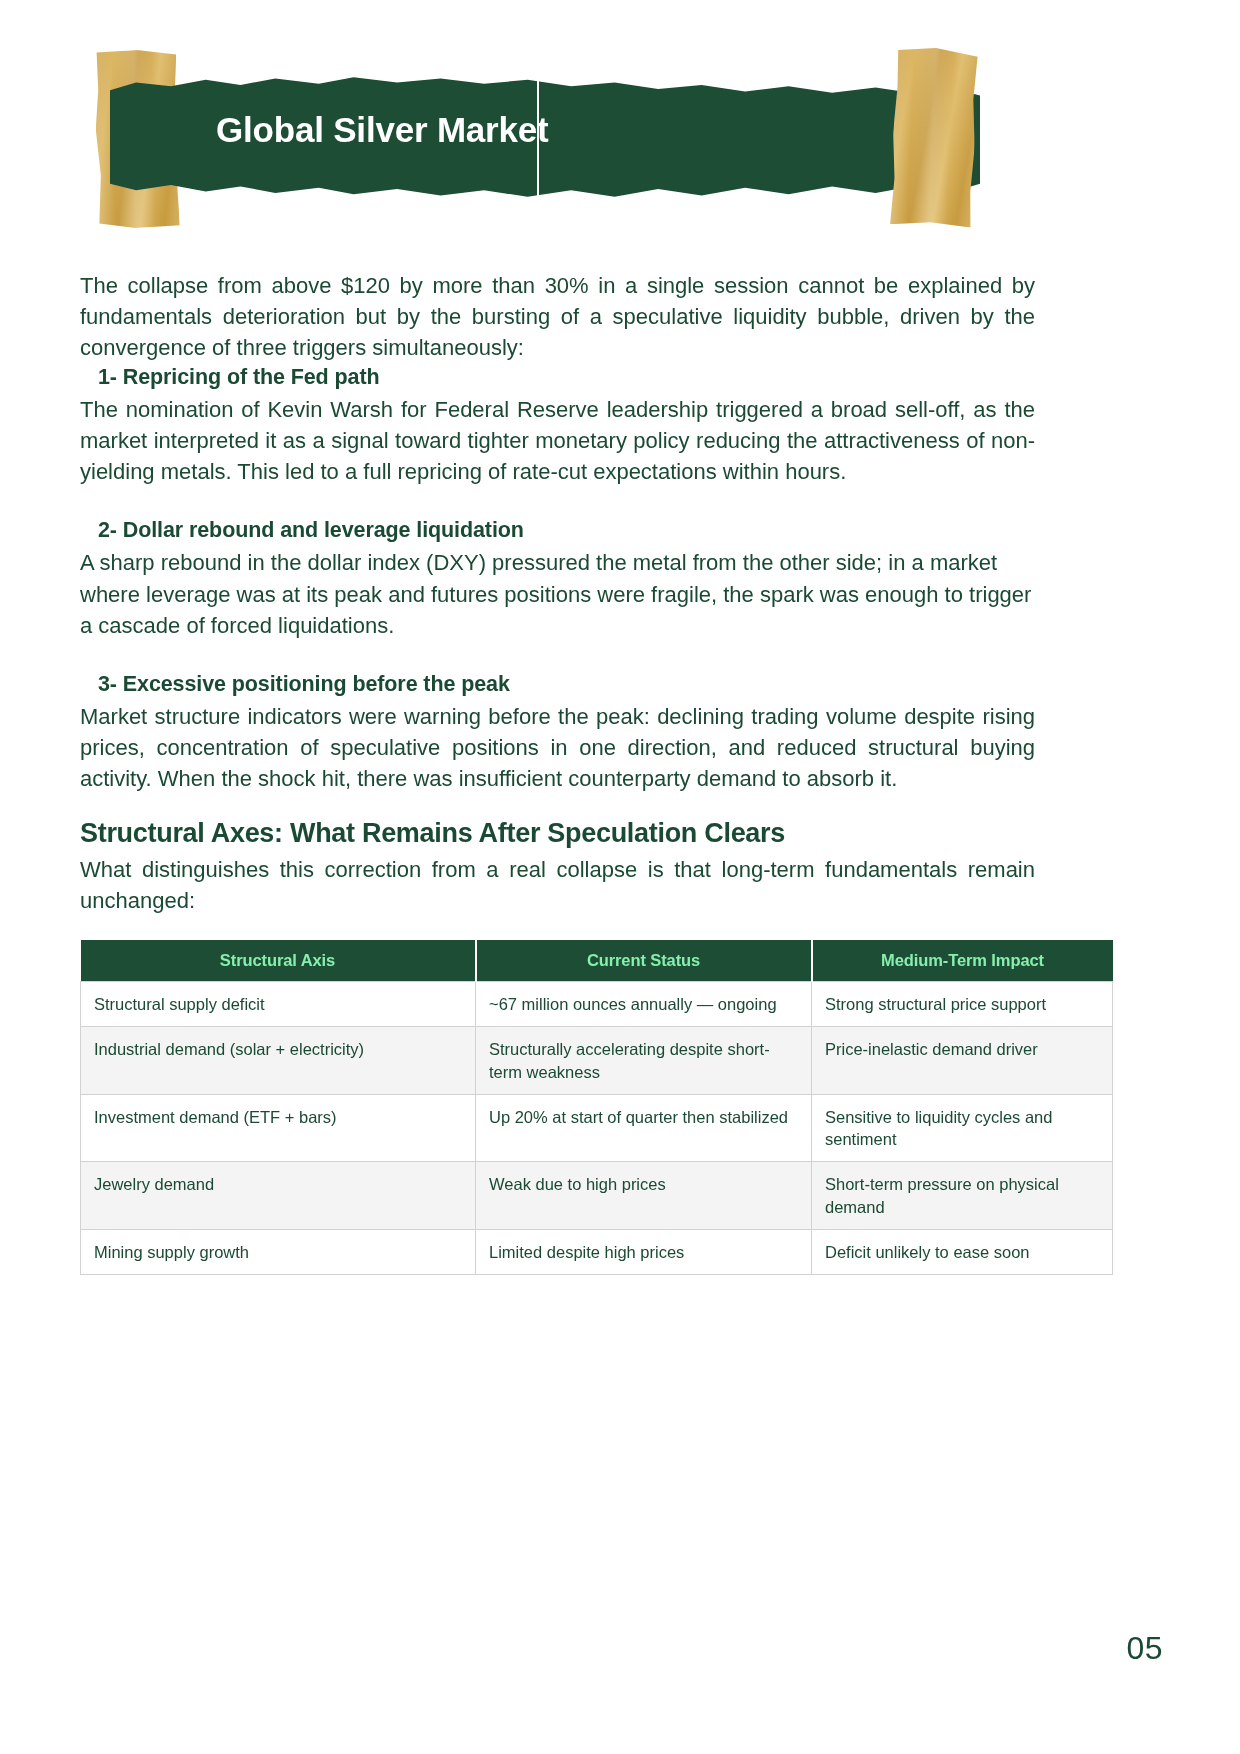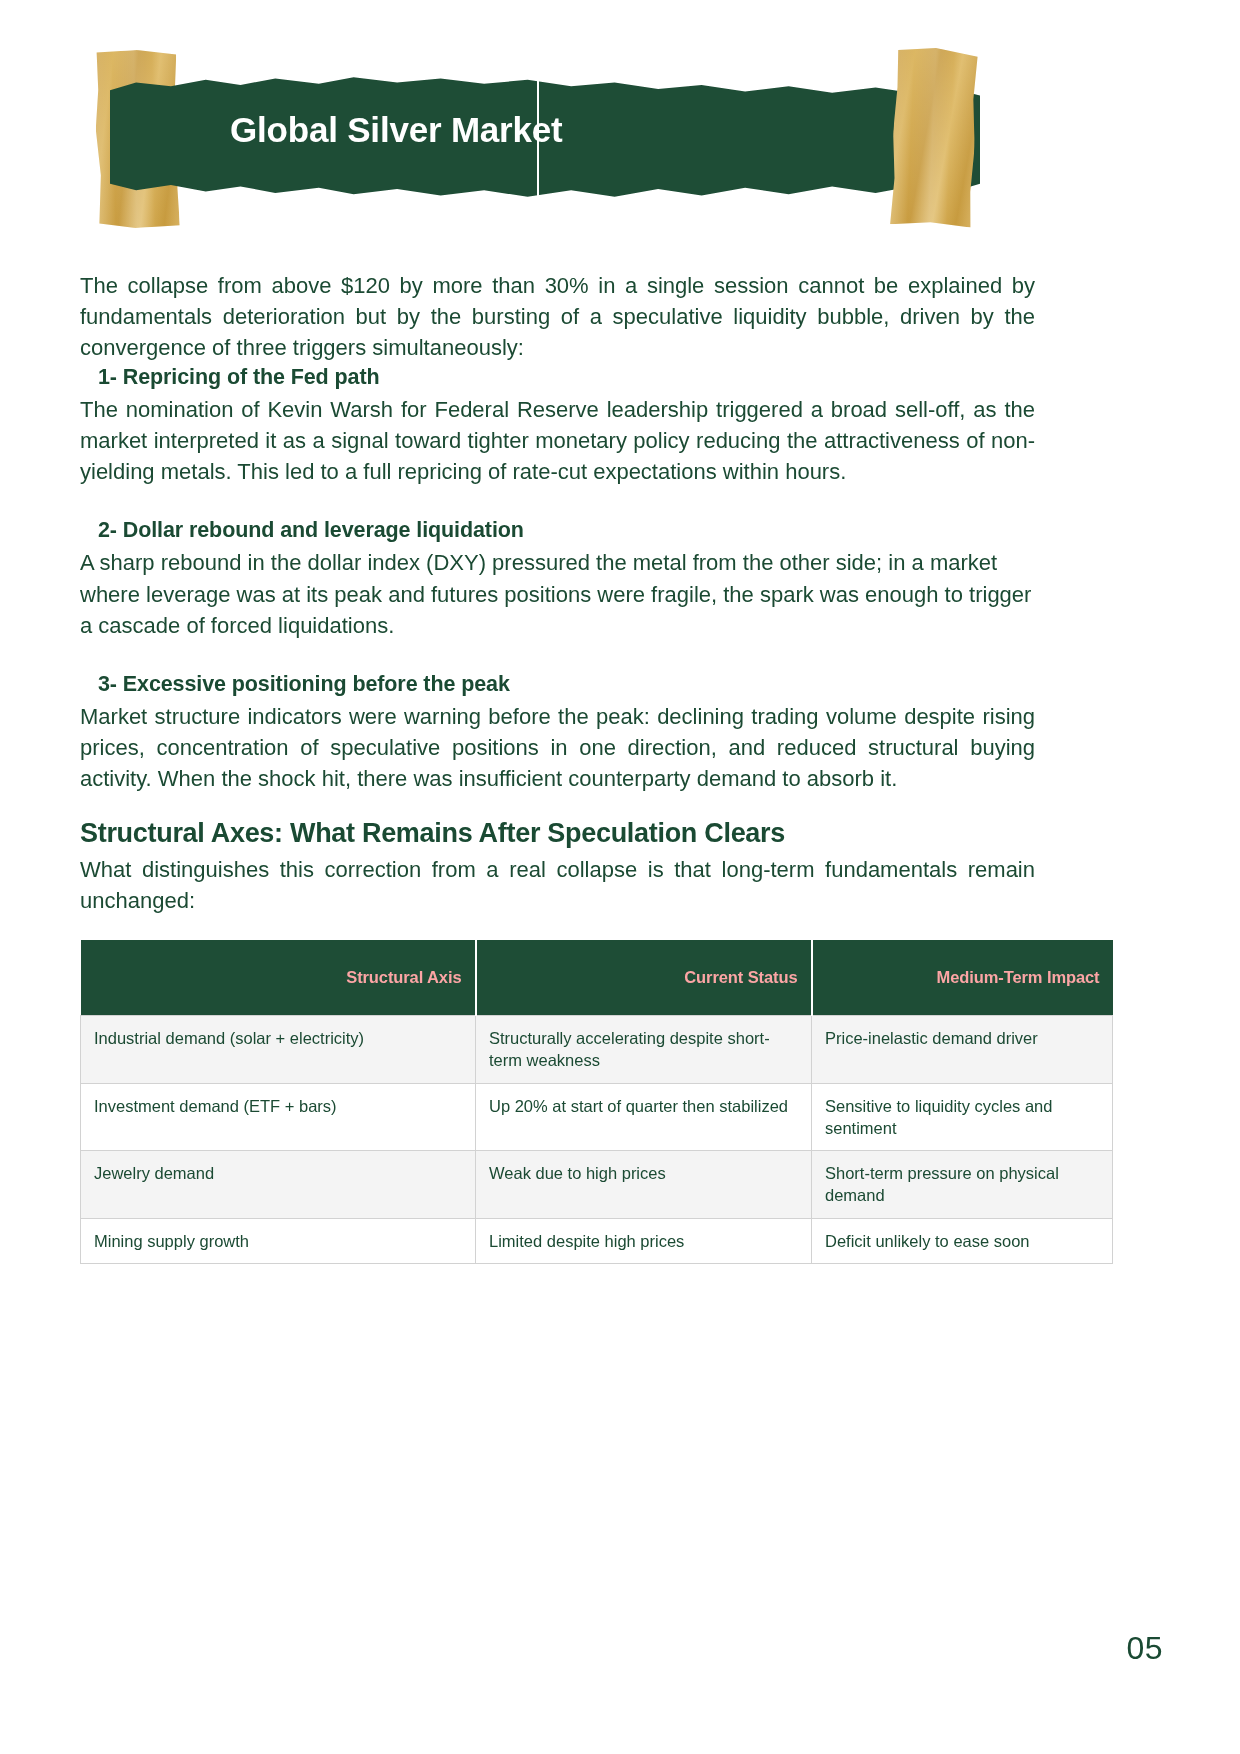--- a/index.html
+++ b/index.html
@@ -55,21 +55,21 @@
     );
   }
   .banner-divider{
     position:absolute;
     left:537px;top:78px;
     width:2px;height:122px;
     background:#ffffff;
   }
   .banner-title{
     position:absolute;
-    left:230px;top:112px;
+    left:216px;top:112px;
     font-size:35px;
     font-weight:bold;
     color:#ffffff;
     letter-spacing:-0.2px;
     line-height:1;
     z-index:5;
   }
 
   
   .content{
@@ -110,25 +110,25 @@
     width:950px;
   }
   table.axes{
     width:950px;
     border-collapse:collapse;
     font-family:"Liberation Sans",sans-serif;
     table-layout:fixed;
   }
   table.axes th{
     background:#1e4d36;
-    color:#fca5a5;
+    color:#86efac;
     font-size:16.5px;
     font-weight:bold;
-    text-align:right;
-    padding:28px 13px;
+    text-align:center;
+    padding:11px 13px;
     border-right:2px solid #ffffff;
     letter-spacing:-0.1px;
   }
   table.axes th:last-child{border-right:none;}
   table.axes td{
     font-size:16.5px;
     color:#1b4a33;
     padding:11px 13px;
     vertical-align:top;
     line-height:1.35;
@@ -190,20 +190,25 @@
   <div class="tbl-wrap">
     <table class="axes">
       <thead>
         <tr>
           <th class="col-a">Structural Axis</th>
           <th class="col-b">Current Status</th>
           <th class="col-c">Medium-Term Impact</th>
         </tr>
       </thead>
       <tbody>
+        <tr class="plain">
+          <td>Structural supply deficit</td>
+          <td>~67 million ounces annually — ongoing</td>
+          <td>Strong structural price support</td>
+        </tr>
         <tr class="alt">
           <td>Industrial demand (solar + electricity)</td>
           <td>Structurally accelerating despite short-term weakness</td>
           <td>Price-inelastic demand driver</td>
         </tr>
         <tr class="plain">
           <td>Investment demand (ETF + bars)</td>
           <td>Up 20% at start of quarter then stabilized</td>
           <td>Sensitive to liquidity cycles and sentiment</td>
         </tr>

